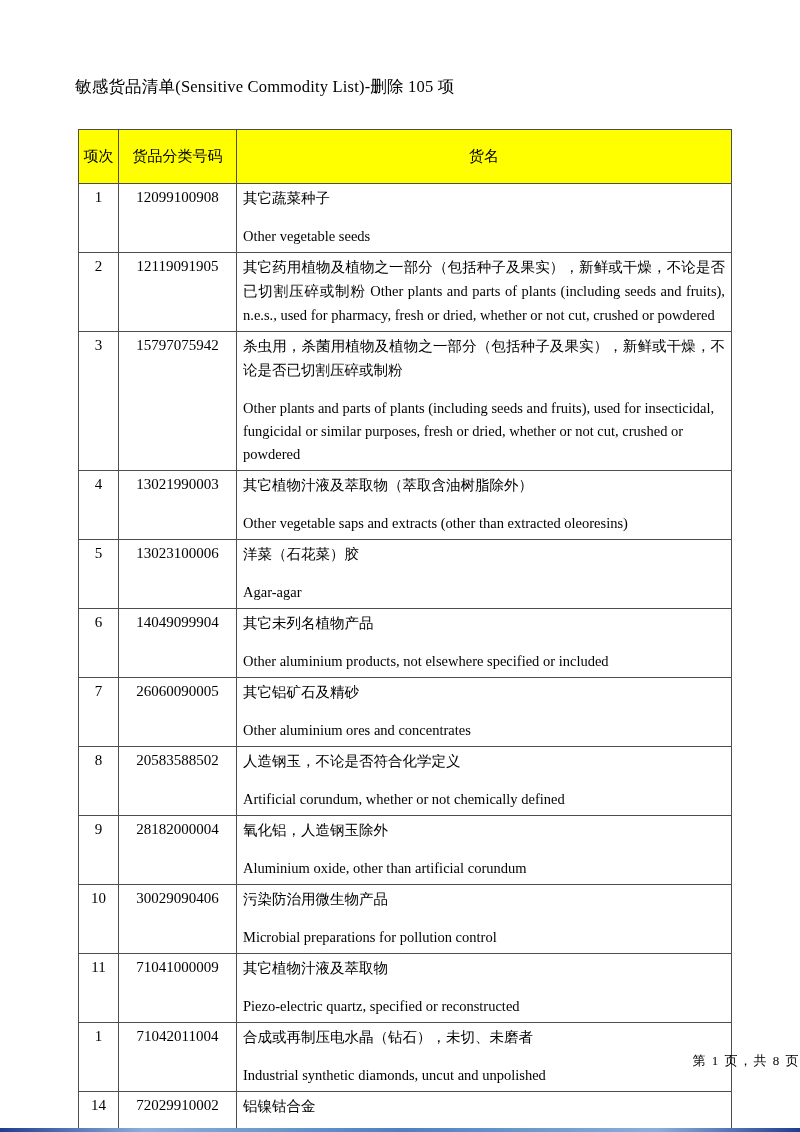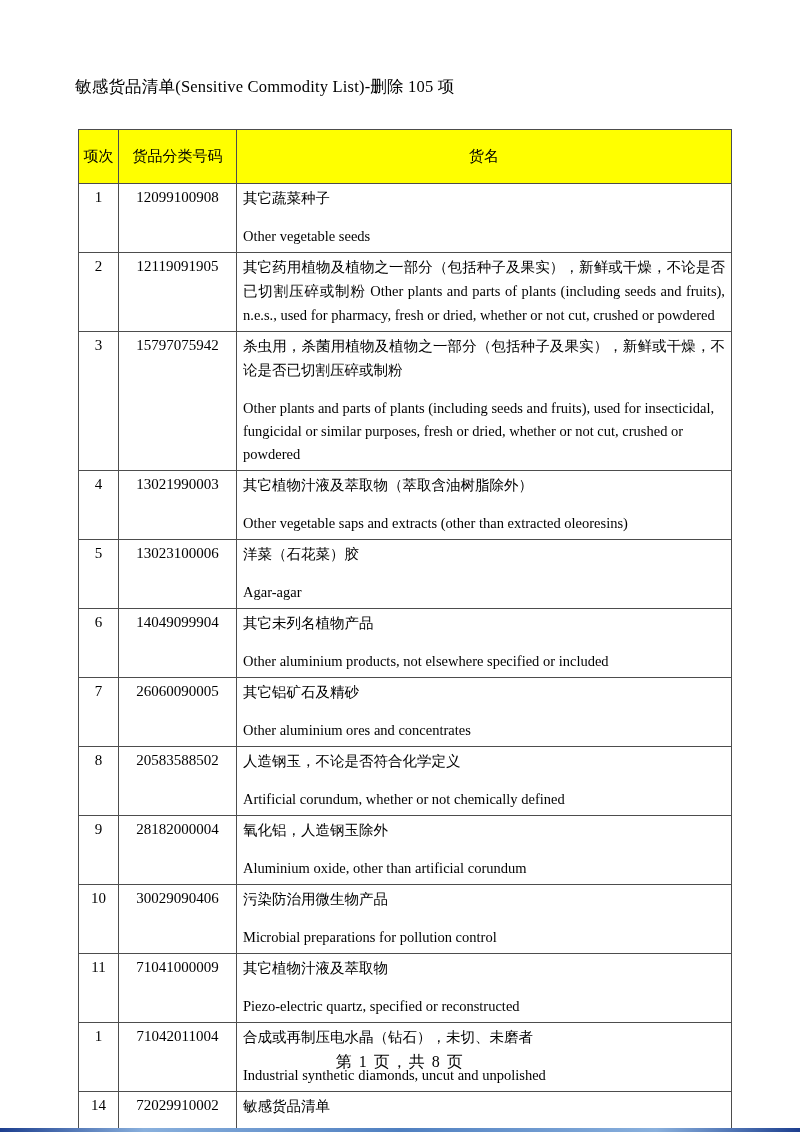--- a/index.html
+++ b/index.html
@@ -52,22 +52,22 @@
     padding: 2px 6px 4px 6px;
     font-size: 14.5px;
   }
   .goods-cn { line-height: 24px; text-align: justify; }
   .goods-en { line-height: 23px; margin-top: 15px; }
   .page-footer {
     position: absolute;
     left: 0;
     top: 1052px;
     width: 100%;
-    text-align: center;
-    font-size: 16px;
+    text-align: right;
+    font-size: 13px;
     letter-spacing: 1.5px;
   }
   .bottom-edge-bar {
     position: absolute;
     left: 0;
     bottom: 0;
     width: 100%;
     height: 4px;
     background: linear-gradient(90deg, #1d3f8f 0%, #89b0dd 18%, #4f7fc0 50%, #89b0dd 82%, #1d3f8f 100%);
   }
@@ -197,21 +197,21 @@
       <div class="goods-cn">合成或再制压电水晶（钻石），未切、未磨者</div>
       <div class="goods-en">Industrial synthetic diamonds, uncut and unpolished</div>
     </td>
   </tr>
 
 
   <tr>
     <td class="cell-no">14</td>
     <td class="cell-code">72029910002</td>
     <td class="cell-goods">
-      <div class="goods-cn">敏感货品清单</div>
+      <div class="goods-cn">铝镍钴合金</div>
       <div class="goods-en">Ferro-aluminium-nickel-cobalt</div>
     </td>
   </tr>
 </tbody>
 </table>
 
 <div class="page-footer">第 1 页，共 8 页</div>
 
 <div class="bottom-edge-bar"></div>
 

